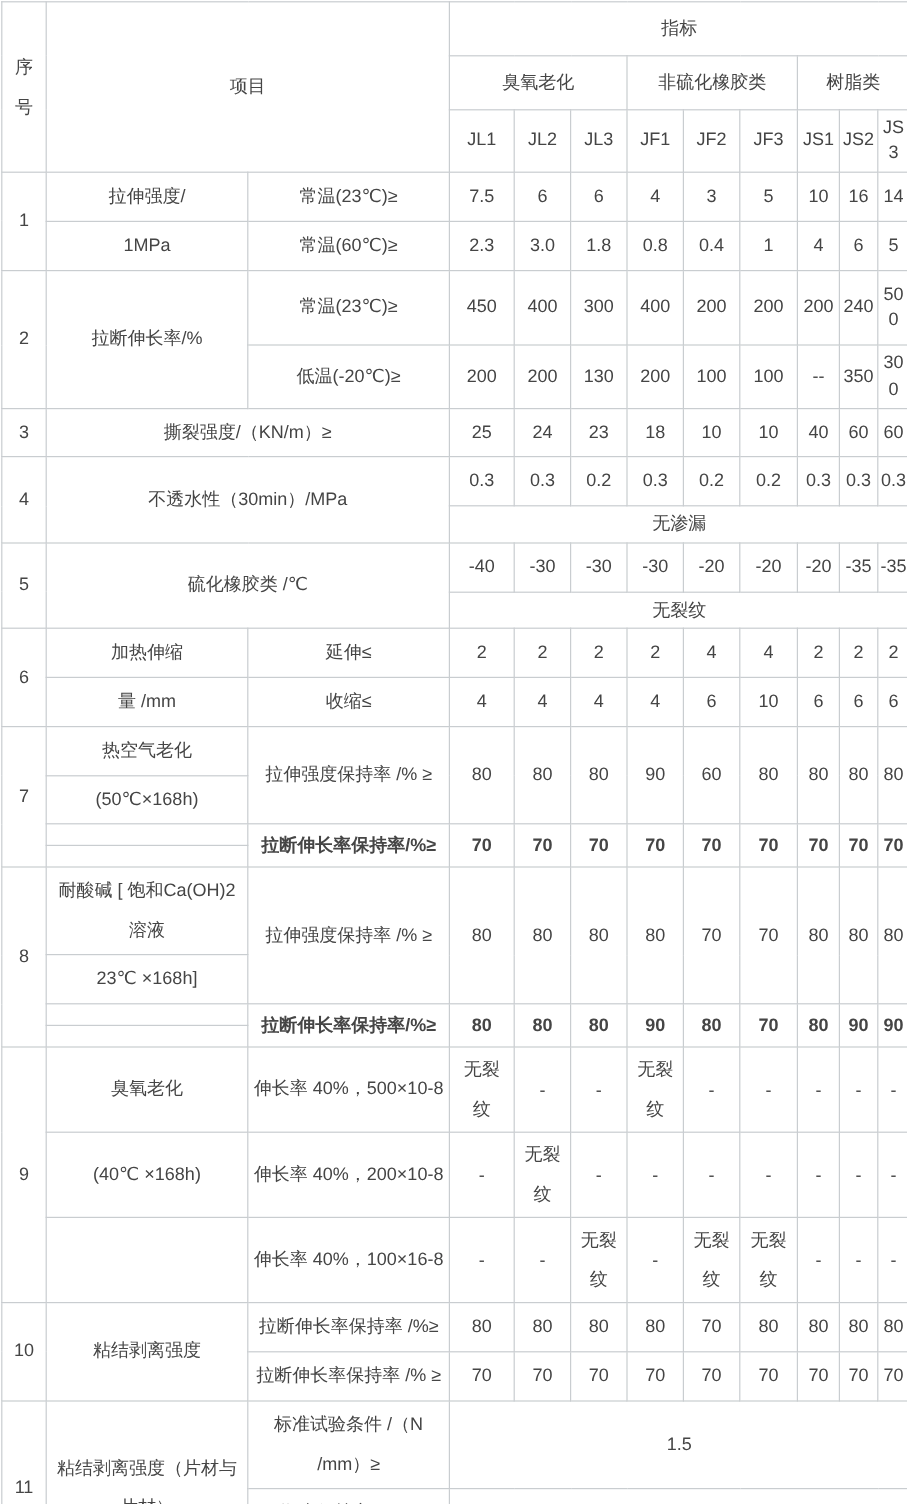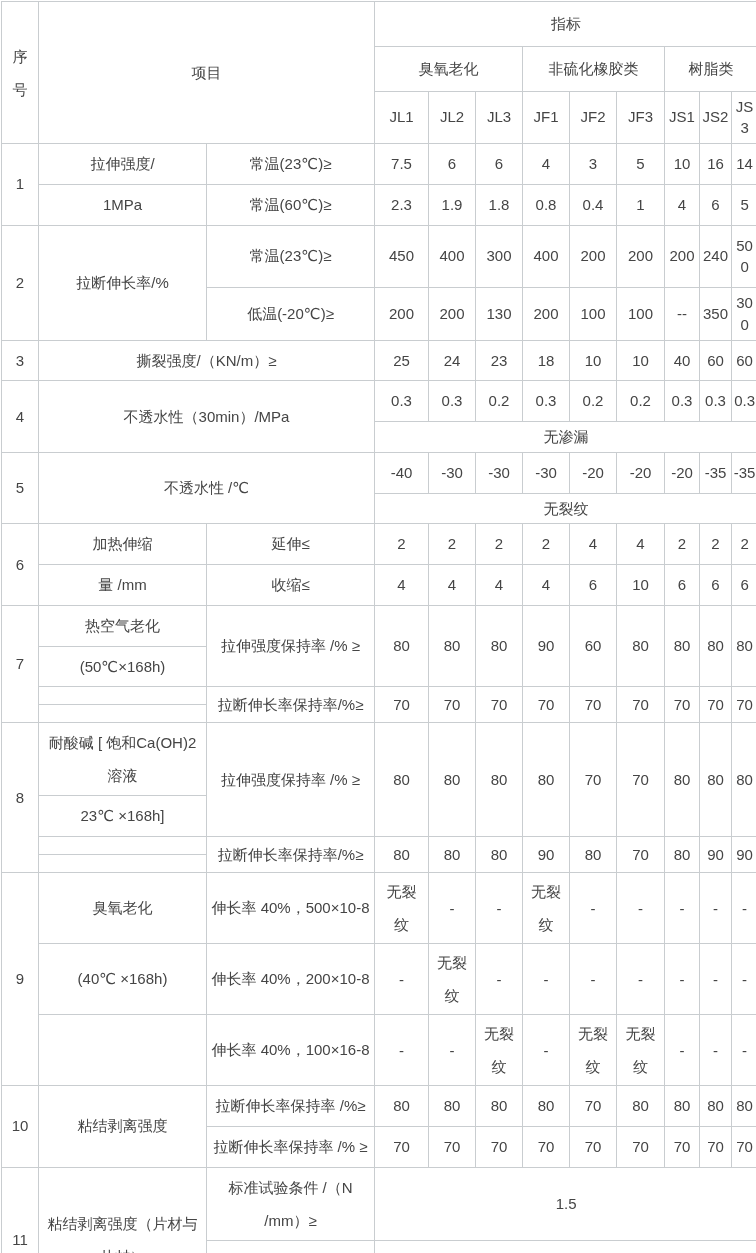--- a/index.html
+++ b/index.html
@@ -26,21 +26,21 @@
     line-height:1.45;
     word-wrap:break-word;
     overflow:hidden;
   }
   tr.hdr12 th{padding:11px 2px;}
   tr.hdr3 th{padding:4px 1px;}
   td.v{padding:9px 1px;}
   tr.cmpct td{padding:4px 1px;}
   .pre{white-space:pre-line;line-height:2.2;padding:3px 2px;}
   td.vpre{white-space:pre-line;line-height:2.2;padding:2px 1px;}
-  tr.thin td{padding:0;height:17px;line-height:1.2;}
+  tr.thin td{padding:0;height:17px;line-height:1.2;font-weight:bold;}
   td.mid{padding:2px 1px;}
 </style>
 </head>
 <body>
 
 <div class="wrap">
 <table>
   <colgroup>
     <col style="width:37px">
         <col style="width:168px">
@@ -91,21 +91,21 @@
     <td class="v">3</td>
     <td class="v">5</td>
     <td class="v">10</td>
     <td class="v">16</td>
     <td class="v">14</td>
   </tr>
   <tr>
     <td>1MPa</td>
     <td>常温(60℃)≥</td>
     <td class="v">2.3</td>
-    <td class="v">1.9</td>
+    <td class="v">3.0</td>
     <td class="v">1.8</td>
     <td class="v">0.8</td>
     <td class="v">0.4</td>
     <td class="v">1</td>
     <td class="v">4</td>
     <td class="v">6</td>
     <td class="v">5</td>
   </tr>
 
   <tr>
@@ -161,21 +161,21 @@
     <td class="v">0.3</td>
     <td class="v">0.3</td>
     <td class="v">0.3</td>
   </tr>
   <tr class="cmpct">
     <td colspan="9">无渗漏</td>
   </tr>
 
   <tr>
     <td rowspan="2">5</td>
-    <td rowspan="2" colspan="2">不透水性 /℃</td>
+    <td rowspan="2" colspan="2">硫化橡胶类 /℃</td>
     <td class="v">-40</td>
     <td class="v">-30</td>
     <td class="v">-30</td>
     <td class="v">-30</td>
     <td class="v">-20</td>
     <td class="v">-20</td>
     <td class="v">-20</td>
     <td class="v">-35</td>
     <td class="v">-35</td>
   </tr>

